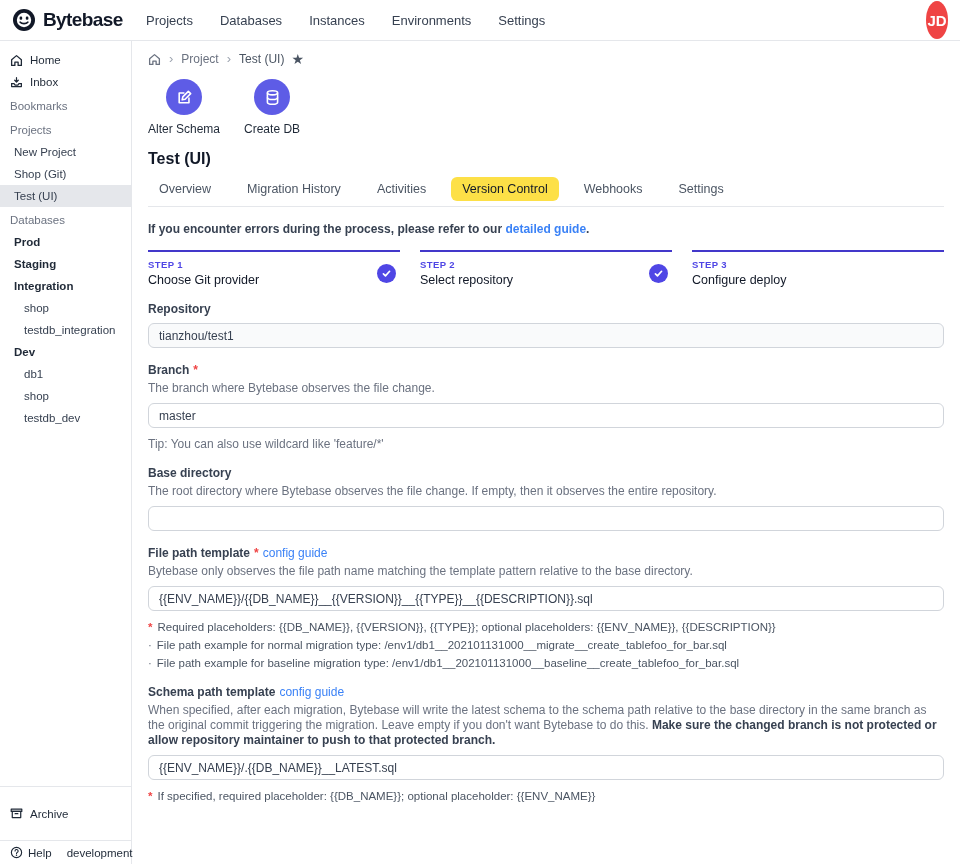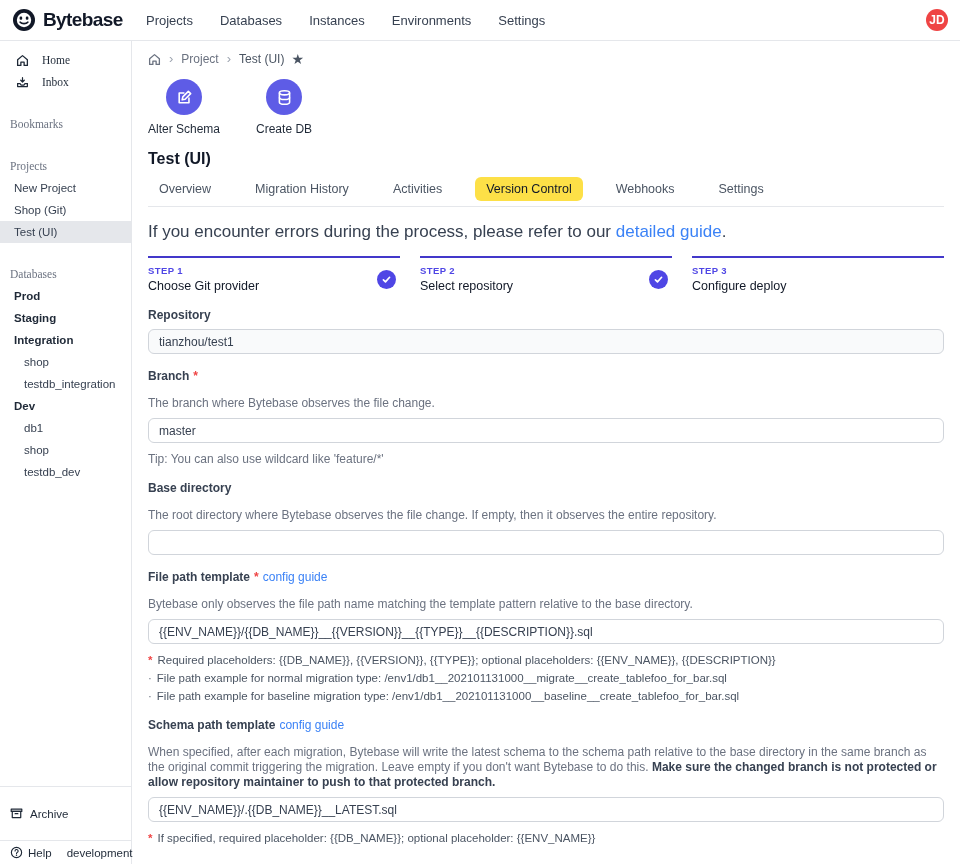--- a/index.html
+++ b/index.html
@@ -12,72 +12,72 @@
     --circle: #5e5ce6; --red: #ef4444;
   }
   svg { display: block; }
 
   
   .topnav { height: 41px; display: flex; align-items: center; border-bottom: 1px solid #e5e7eb; padding: 0 12px; }
   .brand { display: flex; align-items: center; gap: 7px; width: 122px; cursor: pointer; }
   .brand-text { font-size: 19px; font-weight: 800; color: #111827; letter-spacing: -0.6px; }
   .topnav nav { display: flex; gap: 27px; font-size: 13px; color: #374151; flex: 1; margin-left: 12px; }
   .topnav nav span { cursor: pointer; }
-  .avatar { width: 22px; height: 22px; border-radius: 50%; background: var(--red); color: #fff;
-            font-size: 12px; font-weight: 700; display: flex; align-items: center; justify-content: center; cursor: pointer; }
+  .avatar { width: 22px; height: 38px; border-radius: 50%; background: var(--red); color: #fff;
+            font-size: 15px; font-weight: 700; display: flex; align-items: center; justify-content: center; cursor: pointer; }
 
   
   .shell { display: flex; height: 823px; }
 
   
   .sidebar { width: 132px; min-width: 132px; border-right: 1px solid #e5e7eb; display: flex; flex-direction: column; font-size: 11.5px; }
   .side-nav { flex: 1; padding-top: 8px; overflow: hidden; }
-  .srow { display: flex; align-items: center; gap: 13px; padding: 4px 16px; line-height: 14px; color: #1f2937; cursor: pointer; font-family: Liberation Serif, serif; }
-  .shead { padding: 4px 10px; margin-top: 20px; line-height: 14px; color: #6b7280; font-family: Liberation Serif, serif; }
+  .srow { display: flex; align-items: center; gap: 7px; padding: 4px 10px; line-height: 14px; color: #1f2937; cursor: pointer; }
+  .shead { padding: 4px 10px; margin-top: 2px; line-height: 14px; color: #6b7280; }
   .sitem { padding: 4px 10px 4px 14px; line-height: 14px; color: #374151; cursor: pointer; }
   .sitem.active { background: #e5e7eb; }
   .sgroup { padding: 4px 10px 4px 14px; line-height: 14px; font-weight: 700; color: #1f2937; cursor: pointer; }
   .schild { padding: 4px 10px 4px 24px; line-height: 14px; color: #374151; cursor: pointer; }
   .archive-row { border-top: 1px solid #e5e7eb; padding: 20px 10px; display: flex; align-items: center; gap: 7px; cursor: pointer; color: #1f2937; }
   .side-footer { border-top: 1px solid #e5e7eb; padding: 5px 10px; display: flex; align-items: center; gap: 15px; color: #1f2937; }
   .help-cell { display: flex; align-items: center; gap: 5px; cursor: pointer; }
 
   
   .content { flex: 1; padding: 10px 16px 0 16px; overflow: hidden; }
   .breadcrumb { display: flex; align-items: center; gap: 8px; font-size: 12px; color: #6b7280; }
   .crumb-link { cursor: pointer; }
   .crumb-current { color: #4b5563; cursor: pointer; }
   .crumb-sep { color: #9ca3af; font-size: 13px; line-height: 10px; }
   .crumb-star { color: #4b5563; font-size: 14px; cursor: pointer; margin-left: -1px; }
 
-  .quick-actions { margin-top: 12px; display: flex; gap: 36px; }
+  .quick-actions { margin-top: 12px; display: flex; gap: 24px; }
   .qa { display: flex; flex-direction: column; align-items: center; gap: 7px; cursor: pointer; }
   .qa-circle { width: 36px; height: 36px; border-radius: 50%; background: var(--circle); display: flex; align-items: center; justify-content: center; }
   .qa-label { font-size: 12px; color: #1f2937; }
 
   .page-title { margin-top: 14px; font-size: 16px; font-weight: 700; color: #111827; }
 
-  .tabs { margin-top: 9px; display: flex; gap: 22px; border-bottom: 1px solid #e5e7eb; padding-bottom: 5px; align-items: center; }
+  .tabs { margin-top: 9px; display: flex; gap: 14px; border-bottom: 1px solid #e5e7eb; padding-bottom: 5px; align-items: center; }
   .tab { padding: 5px 11px; border-radius: 6px; font-size: 12.5px; color: #4b5563; cursor: pointer; white-space: nowrap; }
   .tab.active { background: #fde047; color: #111827; }
 
-  .intro { margin-top: 15px; font-size: 17px; color: #374151; }
+  .intro { margin-top: 15px; font-size: 12px; color: #374151; font-weight: bold; }
   .link { color: var(--link); cursor: pointer; }
 
   .steps { margin-top: 14px; display: grid; grid-template-columns: 1fr 1fr 1fr; gap: 20px; }
   .step { border-top: 2px solid var(--accent-line); padding-top: 7px; display: flex; align-items: center; justify-content: space-between; }
   .step-label { font-size: 9.5px; font-weight: 700; color: var(--accent); letter-spacing: 0.4px; }
   .step-title { font-size: 12.5px; color: #111827; margin-top: 3px; }
   .check-circle { width: 19px; height: 19px; border-radius: 50%; background: var(--accent);
                   display: flex; align-items: center; justify-content: center; margin-right: 4px; }
 
   .field { margin-top: 15px; }
   .field-label { font-size: 12px; font-weight: 700; color: #374151; display: flex; gap: 4px; align-items: center; }
   .req { color: var(--red); font-weight: 700; }
-  .field-desc { margin-top: 13px; font-size: 12px; color: #6b7280; line-height: 15px; }
+  .field-desc { margin-top: 4px; font-size: 12px; color: #6b7280; line-height: 15px; }
   .field-desc b { color: #374151; }
   input.text { width: 100%; height: 25px; border: 1px solid #d1d5db; border-radius: 6px; padding: 0 10px;
                font-size: 12px; color: #374151; margin-top: 7px; background: #fff; font-family: "Liberation Sans", sans-serif; outline: none; }
   input.text.ro { background: #f9fafb; }
   .tip { margin-top: 9px; font-size: 12px; color: #6b7280; }
   .note { margin-top: 10px; font-size: 11.5px; color: #4b5563; display: flex; gap: 5px; line-height: 13px; }
   .note + .note { margin-top: 5px; }
   .bullet { color: #6b7280; }
 </style>
 </head>

